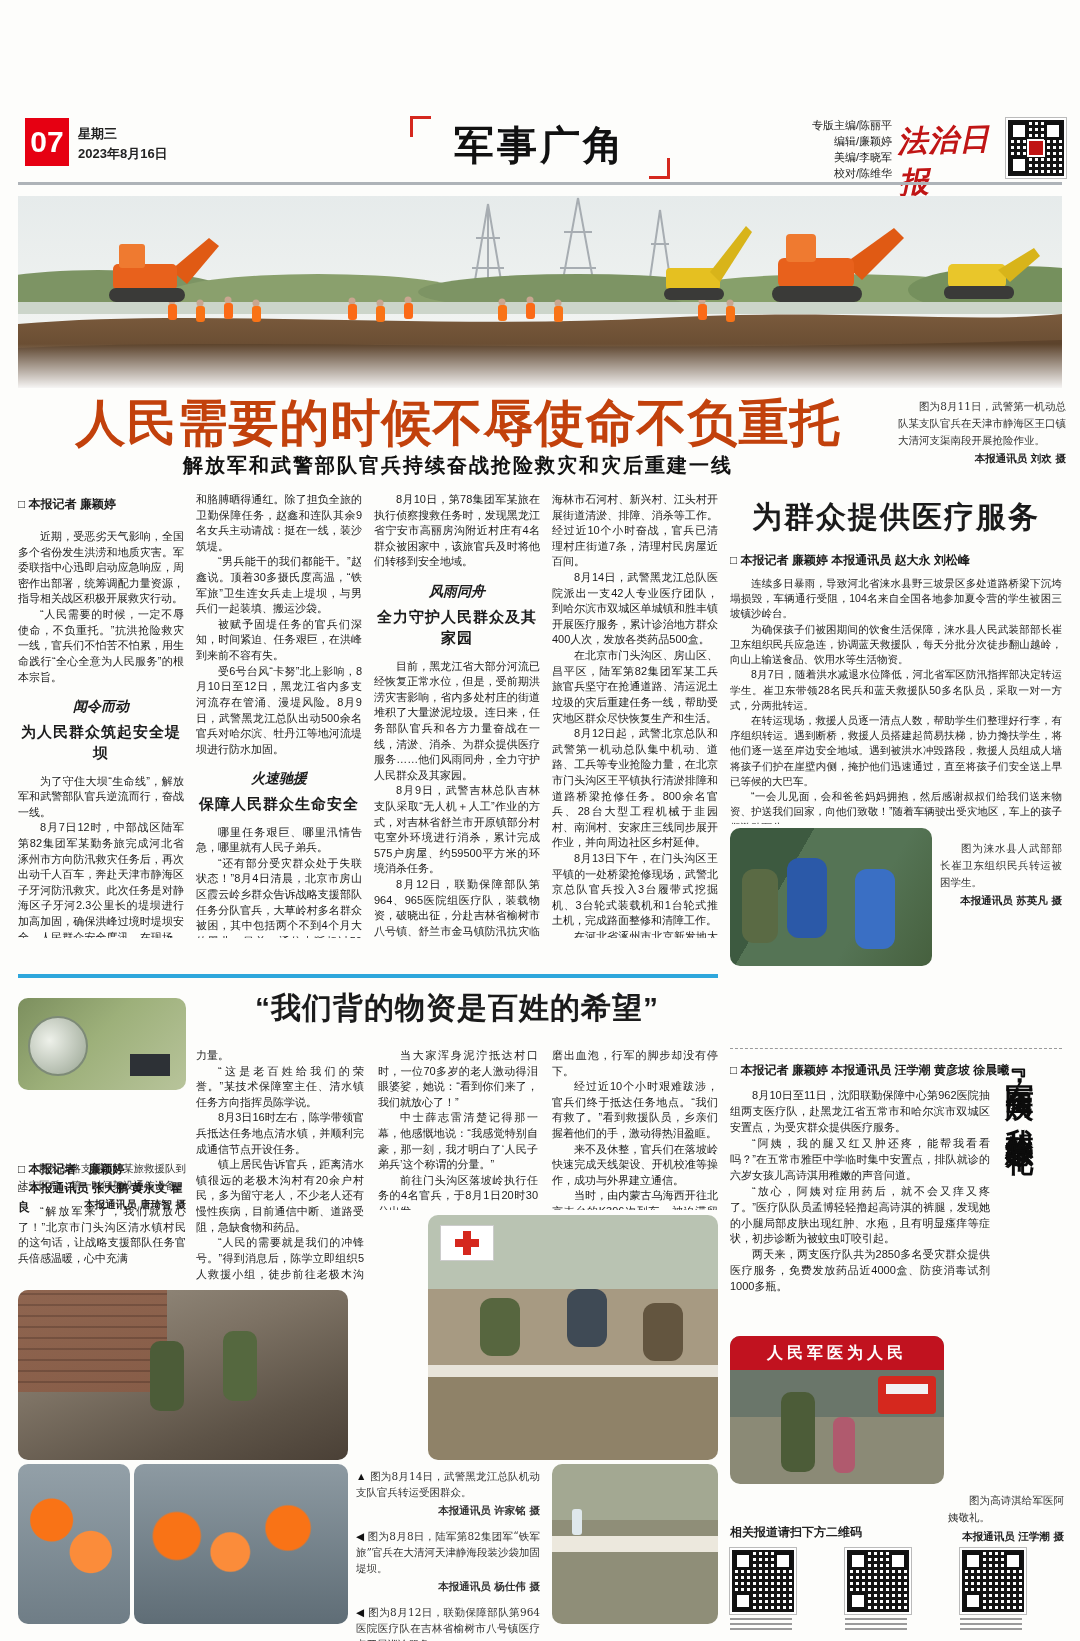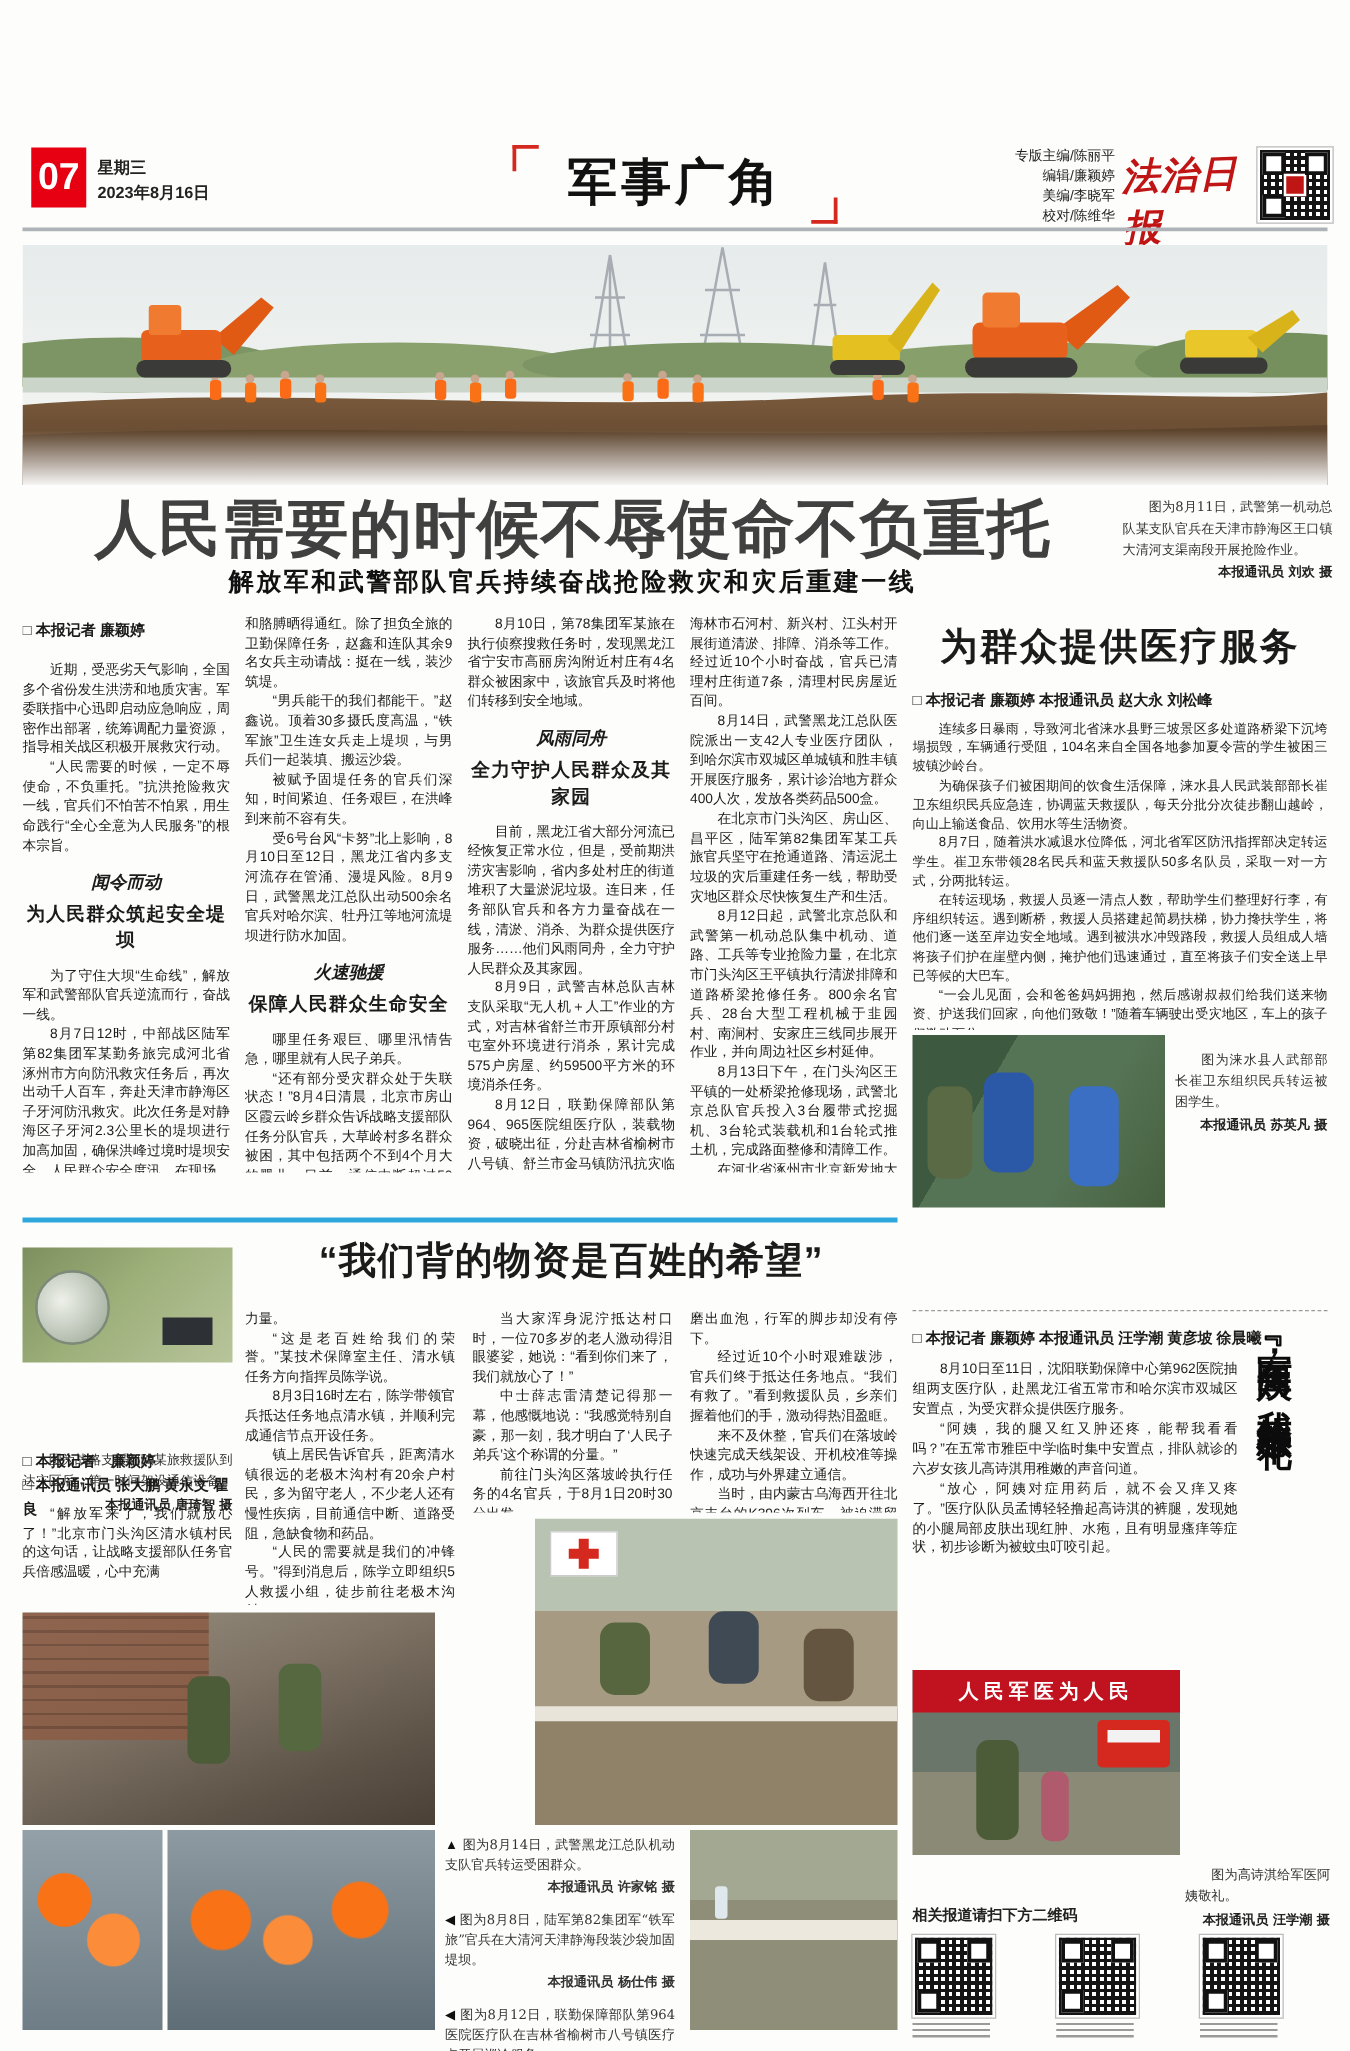--- a/index.html
+++ b/index.html
@@ -35,21 +35,21 @@
   .qr .dot{position:absolute;left:50%;top:50%;width:14px;height:14px;transform:translate(-50%,-50%);
       background:#c01515;border:2px solid #fff;}
   .qr-head{left:1006px;top:118px;width:56px;height:56px;}
 
   
   .leadphoto{left:18px;top:196px;width:1044px;height:192px;}
   .leadphoto svg{display:block;}
 
   
   .headline{left:18px;top:390px;width:880px;text-align:center;font-size:50px;font-weight:900;
-            letter-spacing:1px;color:#404040;}
+            letter-spacing:1px;color:#c2410c;}
   .subhead{left:18px;top:452px;width:880px;text-align:center;font-size:20px;font-weight:bold;
            letter-spacing:2px;color:#111;}
   .leadcap{left:898px;top:398px;width:168px;}
   .capt{font-family:"DejaVu Serif",serif;font-size:10.5px;color:#333;line-height:1.6;text-align:justify;}
   .capt .first{text-indent:2em;display:block;}
   .credit{display:block;text-align:right;margin-top:2px;font-weight:bold;color:#222;}
 
   
   .newscol{width:166px;top:492px;height:446px;overflow:hidden;font-size:11px;line-height:1.42;
            text-align:justify;color:#1b1b1b;}
@@ -84,21 +84,21 @@
 
   
   .w-headline{left:196px;top:988px;width:522px;text-align:center;font-size:30px;font-weight:900;letter-spacing:1px;}
   .wcol{top:1048px;overflow:hidden;font-size:11px;line-height:1.42;text-align:justify;}
   .wcol p{margin:0;}
   .w2{left:196px;width:168px;height:236px;}
   .w3{left:378px;width:160px;height:162px;}
   .w4{left:552px;width:166px;height:162px;}
 
   
-  .ph{position:absolute;overflow:hidden;}
+  .ph{position:absolute;overflow:hidden;border-radius:10px;}
   .debris{left:18px;top:1290px;width:330px;height:170px;
      background:linear-gradient(160deg,#9a9183 0%,#7d7264 40%,#5d5347 75%,#4a4036 100%);}
   .debris .wall{position:absolute;left:0;top:0;width:45%;height:60%;
      background:repeating-linear-gradient(0deg,#8c5a43 0 9px,#6e4432 9px 11px);opacity:.8;}
   .debris .sold1,.debris .sold2{position:absolute;width:34px;height:70px;border-radius:10px;background:#4c5c38;}
   .debris .sold1{left:40%;top:30%;} .debris .sold2{left:62%;top:24%;background:#55683f;}
   .vest1{left:18px;top:1464px;width:112px;height:160px;
      background:radial-gradient(circle at 30% 35%,#f97316 0 16%,transparent 17%),
                 radial-gradient(circle at 65% 55%,#fb8c3a 0 18%,transparent 19%),
                 linear-gradient(180deg,#93a0a8,#6f7d86);}
@@ -432,20 +432,21 @@
         
       </p>
     </div>
 
   <div class="abs j-byline">□ 本报记者 廉颖婷 本报通讯员 汪学潮 黄彦坡 徐晨曦</div>
   <div class="abs j-body">
 
   <p>8月10日至11日，沈阳联勤保障中心第962医院抽组两支医疗队，赴黑龙江省五常市和哈尔滨市双城区安置点，为受灾群众提供医疗服务。</p>
       <p>“阿姨，我的腿又红又肿还疼，能帮我看看吗？”在五常市雅臣中学临时集中安置点，排队就诊的六岁女孩儿高诗淇用稚嫩的声音问道。</p>
       <p>“放心，阿姨对症用药后，就不会又痒又疼了。”医疗队队员孟博轻轻撸起高诗淇的裤腿，发现她的小腿局部皮肤出现红肿、水疱，且有明显瘙痒等症状，初步诊断为被蚊虫叮咬引起。</p>
+      <p>两天来，两支医疗队共为2850多名受灾群众提供医疗服务，免费发放药品近4000盒、防疫消毒试剂1000多瓶。</p>
     </div>
   <div class="abs vhead">『军医阿姨，我想给您敬个礼』</div>
   <div class="abs ph salute">
     <div class="banner">人民军医为人民</div>
     <div class="truck"></div>
     <div class="medic"></div>
       <div class="kid"></div>
   </div>
   <div class="abs j-cap capt">
     <span class="first">图为高诗淇给军医阿姨敬礼。</span>

